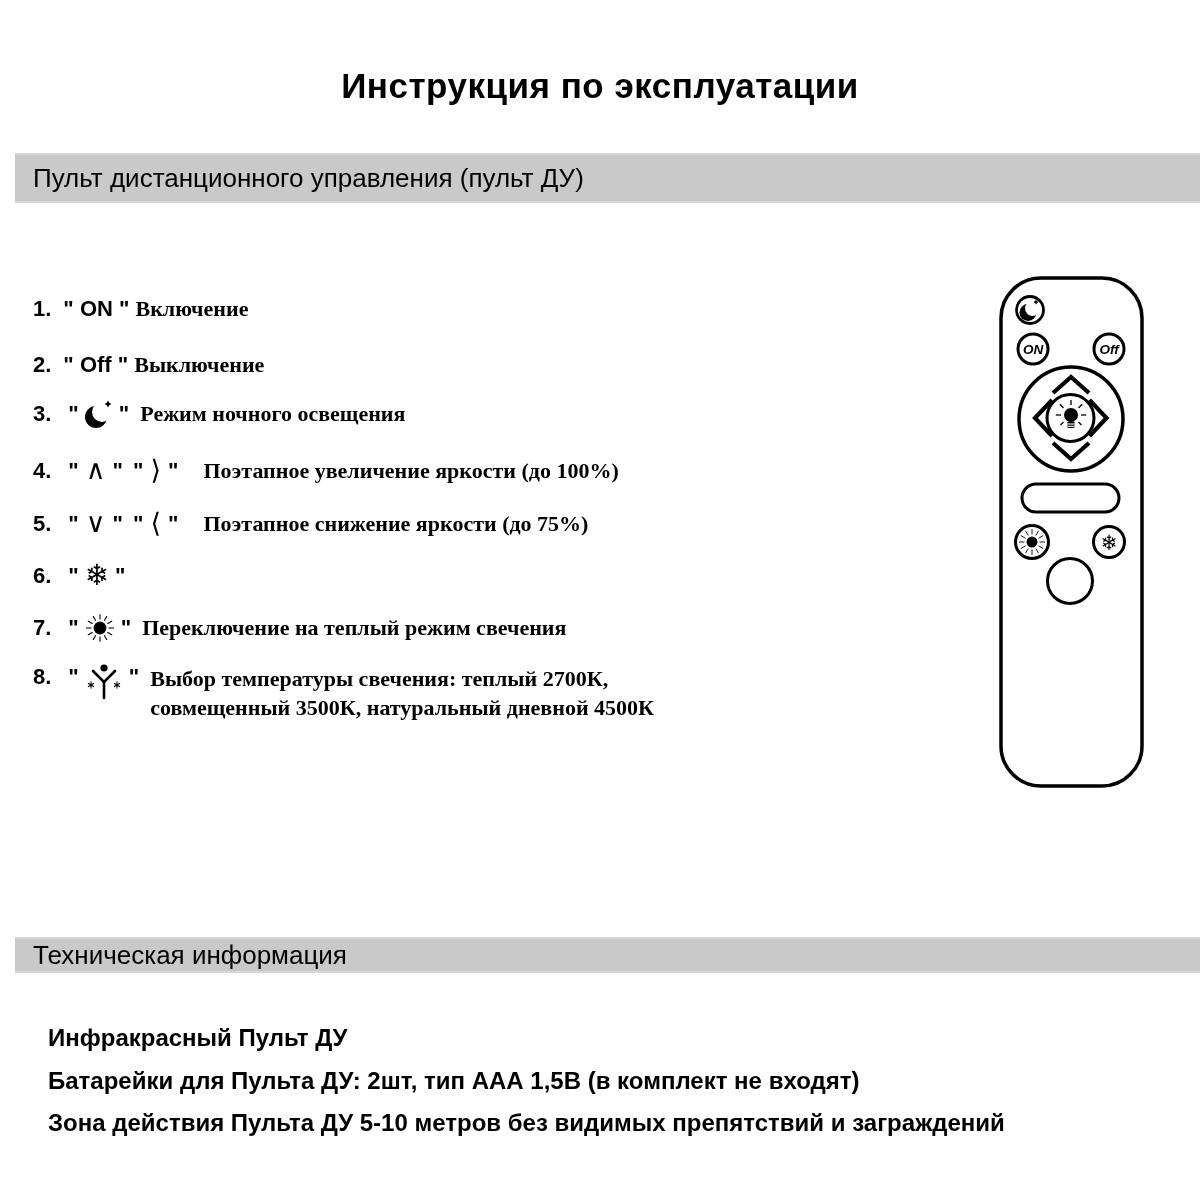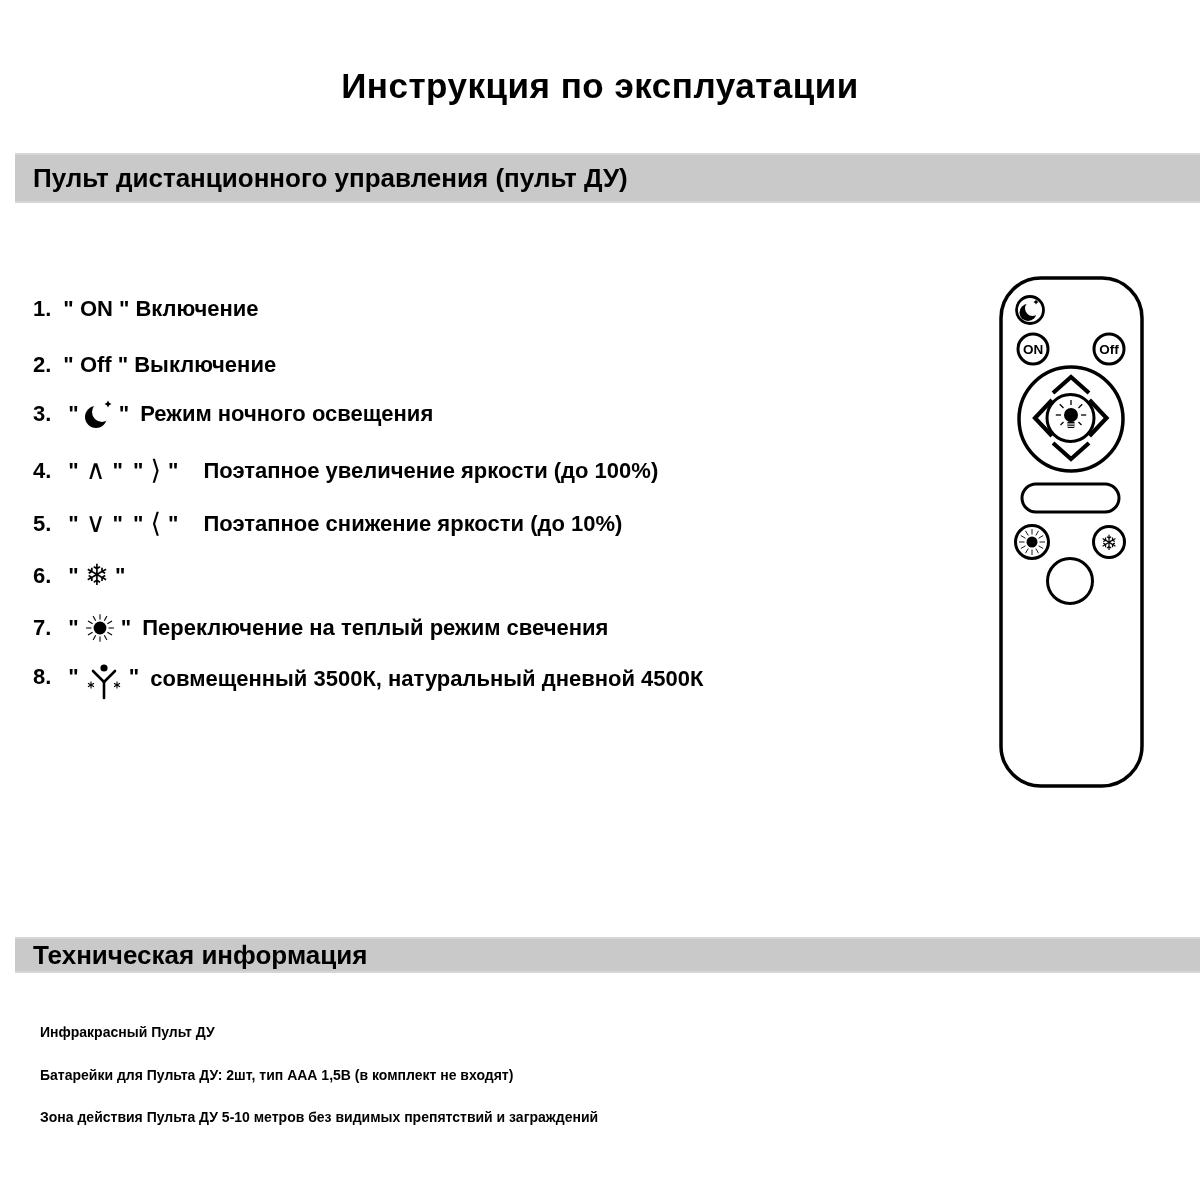--- a/index.html
+++ b/index.html
@@ -7,43 +7,43 @@
     width:1200px;height:1200px;position:relative;background:#ffffff;
     font-family:"Liberation Sans","DejaVu Sans",sans-serif;color:#000;
     overflow:hidden;
   }
   .page-title{
     position:absolute;top:66px;left:0;width:1200px;text-align:center;
     font-size:35px;font-weight:bold;letter-spacing:0.5px;
   }
   .section-bar{
     position:absolute;left:15px;width:1185px;background:#c9c9c9;
-    font-size:26px;font-weight:bold;display:flex;align-items:center;
+    font-size:26px;font-weight:normal;display:flex;align-items:center;
     padding-left:18px;box-sizing:border-box;
     border-top:2px solid #d6d6d6;border-bottom:2px solid #d6d6d6;
   }
   .bar-remote{top:153px;height:50px;}
   .bar-tech{top:937px;height:36px;}
   .row{
     position:absolute;left:33px;display:flex;align-items:center;
     font-size:22px;font-weight:bold;white-space:nowrap;
   }
   .num{margin-right:12px;}
   .q{margin:0 5px;}
   .iconstr{white-space:pre;}
   .glyph-chev{font-weight:normal;font-size:27px;margin:0 2px;position:relative;top:-1px;}
   .glyph-snow{font-family:"DejaVu Sans",sans-serif;font-size:29px;margin:0 1px;position:relative;top:-1px;}
-  .txt{margin-left:6px;}
+  .txt{margin-left:6px;font-family:Liberation Serif, serif;}
   .txt-far{margin-left:20px;}
   .row svg{display:block;}
   .two-line{line-height:29px;white-space:nowrap;}
   .tech-line{
-    position:absolute;left:40px;font-size:14px;font-weight:bold;white-space:nowrap;
-  }
-  .remote-wrap{position:absolute;left:997px;top:272px;width:152px;height:522px;}
+    position:absolute;left:48px;font-size:24px;font-weight:bold;white-space:nowrap;
+  }
+  .remote-wrap{position:absolute;left:997px;top:272px;width:152px;height:522px;font-style:italic;}
   svg text.btn-label{
     font-family:"Liberation Sans","DejaVu Sans",sans-serif;
     font-weight:bold;
   }
   svg text.snow-glyph{font-family:"DejaVu Sans",sans-serif;}
 </style>
 </head>
 <body>
 
 <div class="page-title">Инструкция по эксплуатации</div>
@@ -88,21 +88,21 @@
 </div>
 
 <div class="row" style="top:508px">
   <span class="num">5.</span>
   <span class="q">"</span>
   <span class="glyph-chev">∨</span>
   <span class="q">"</span>
   <span class="q">"</span>
   <span class="glyph-chev">⟨</span>
   <span class="q">"</span>
-  <span class="txt txt-far">Поэтапное снижение яркости (до 10%)</span>
+  <span class="txt txt-far">Поэтапное снижение яркости (до 75%)</span>
 </div>
 
 <div class="row" style="top:559px">
   <span class="num">6.</span>
   <span class="q">"</span>
   <span class="glyph-snow">❄</span>
   <span class="q">"</span>
 </div>
 
 <div class="row" style="top:612px">
@@ -143,20 +143,21 @@
       <line x1="7" y1="19.5" x2="7" y2="26.5"></line>
         <line x1="4" y1="21.2" x2="10" y2="24.8"></line>
         <line x1="10" y1="21.2" x2="4" y2="24.8"></line>
       <line x1="33" y1="19.5" x2="33" y2="26.5"></line>
         <line x1="30" y1="21.2" x2="36" y2="24.8"></line>
         <line x1="36" y1="21.2" x2="30" y2="24.8"></line>
     </g>
   </svg>
   <span class="q">"</span>
   <div class="two-line txt">
+    <div>Выбор температуры свечения: теплый 2700К,</div>
     <div>совмещенный 3500К, натуральный дневной 4500К</div>
   </div>
 </div>
 
 <div class="remote-wrap">
   <svg width="152" height="522" viewBox="0 0 152 522">
     <g fill="none" stroke="#000">
       <rect x="4" y="6" width="141" height="508" rx="40" ry="40" stroke-width="3.5"></rect>
     </g>
     <g>

